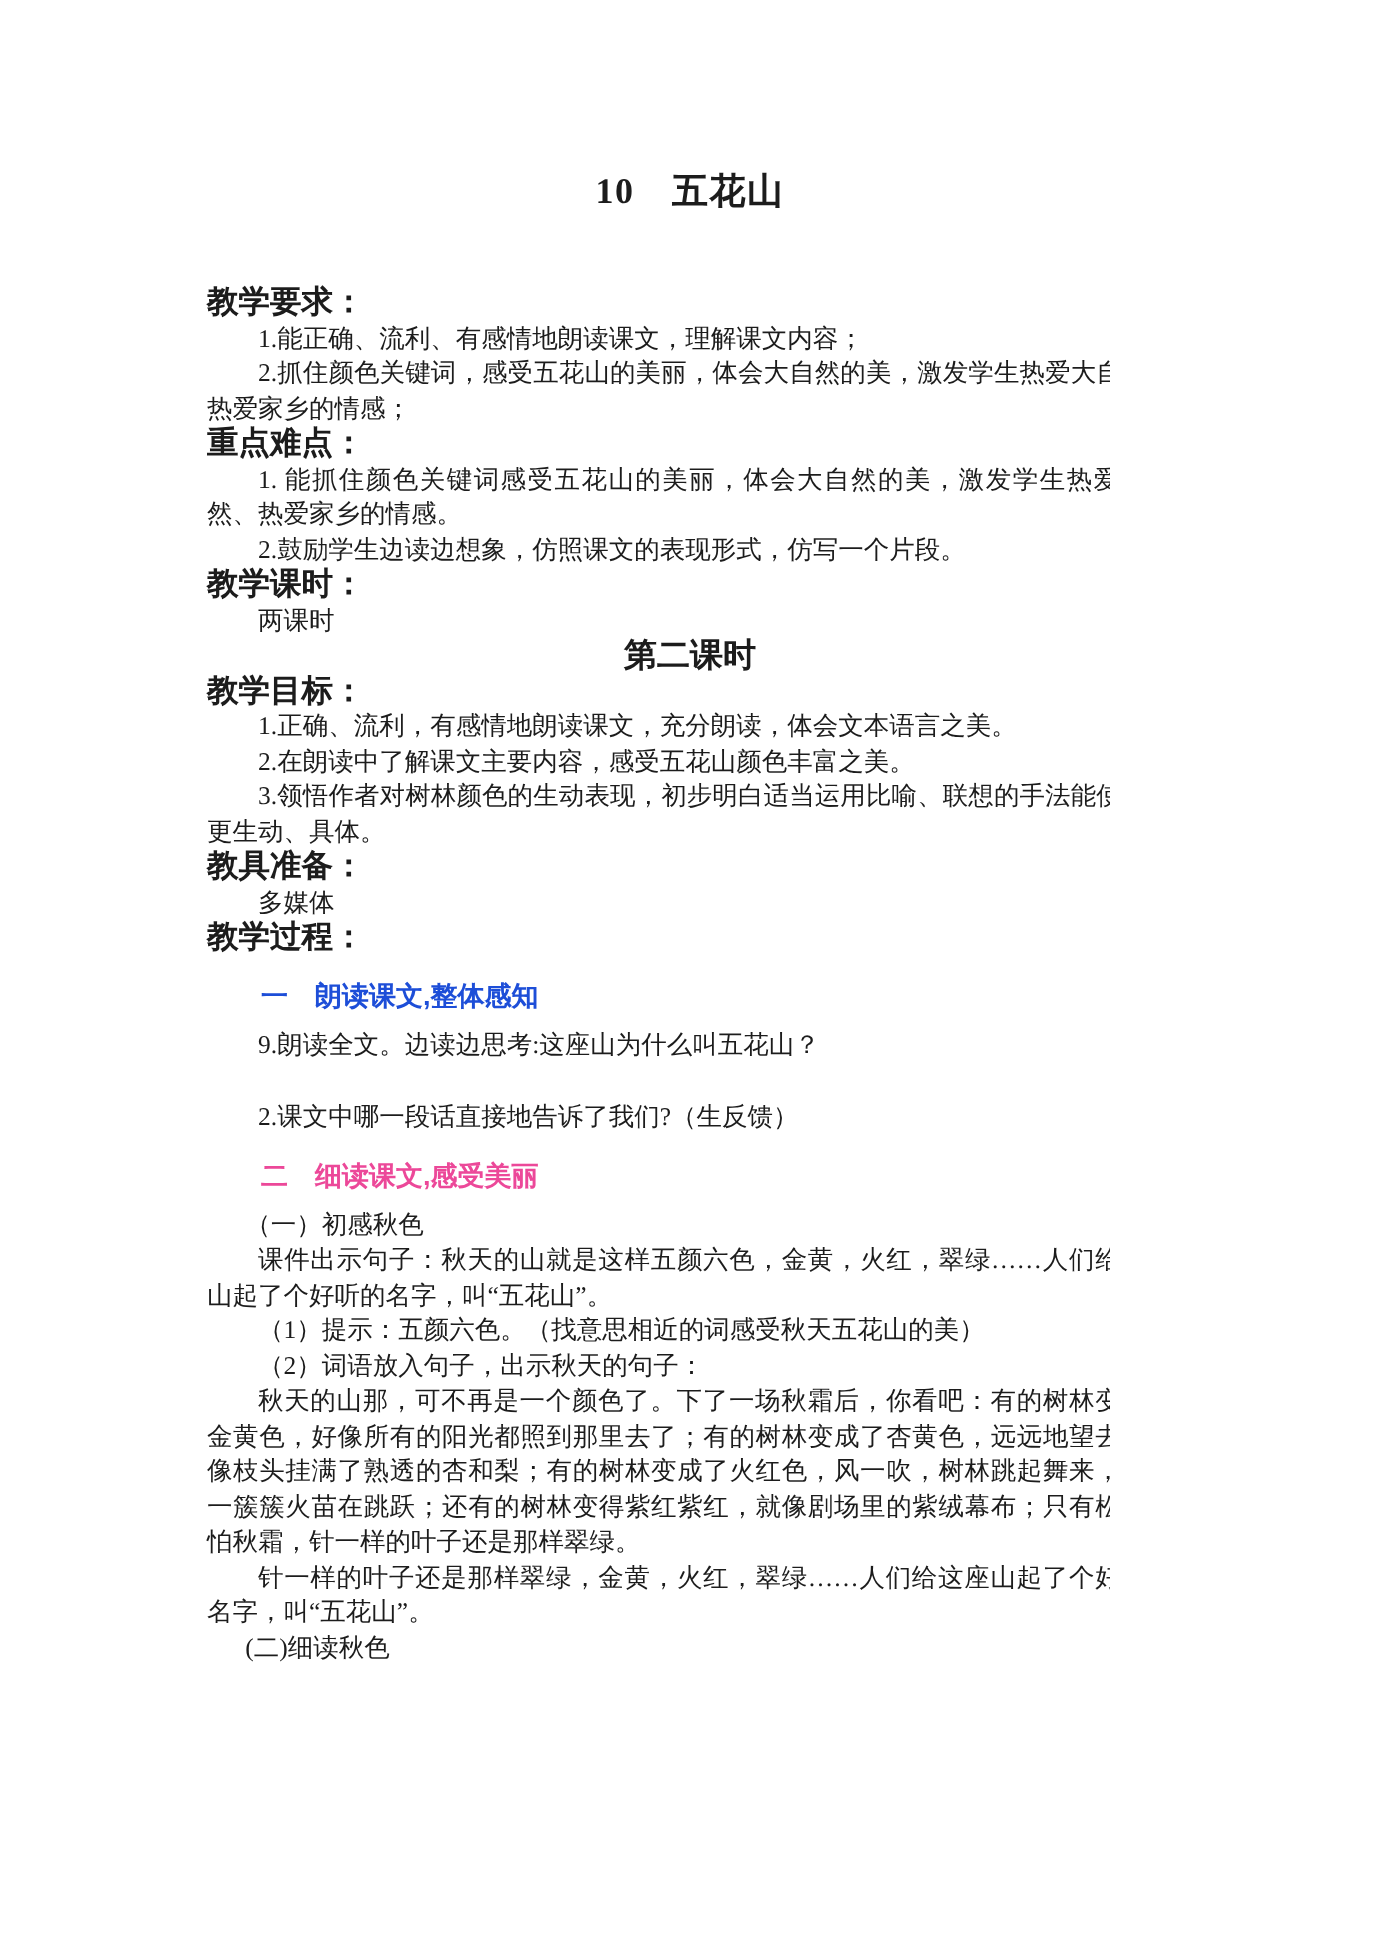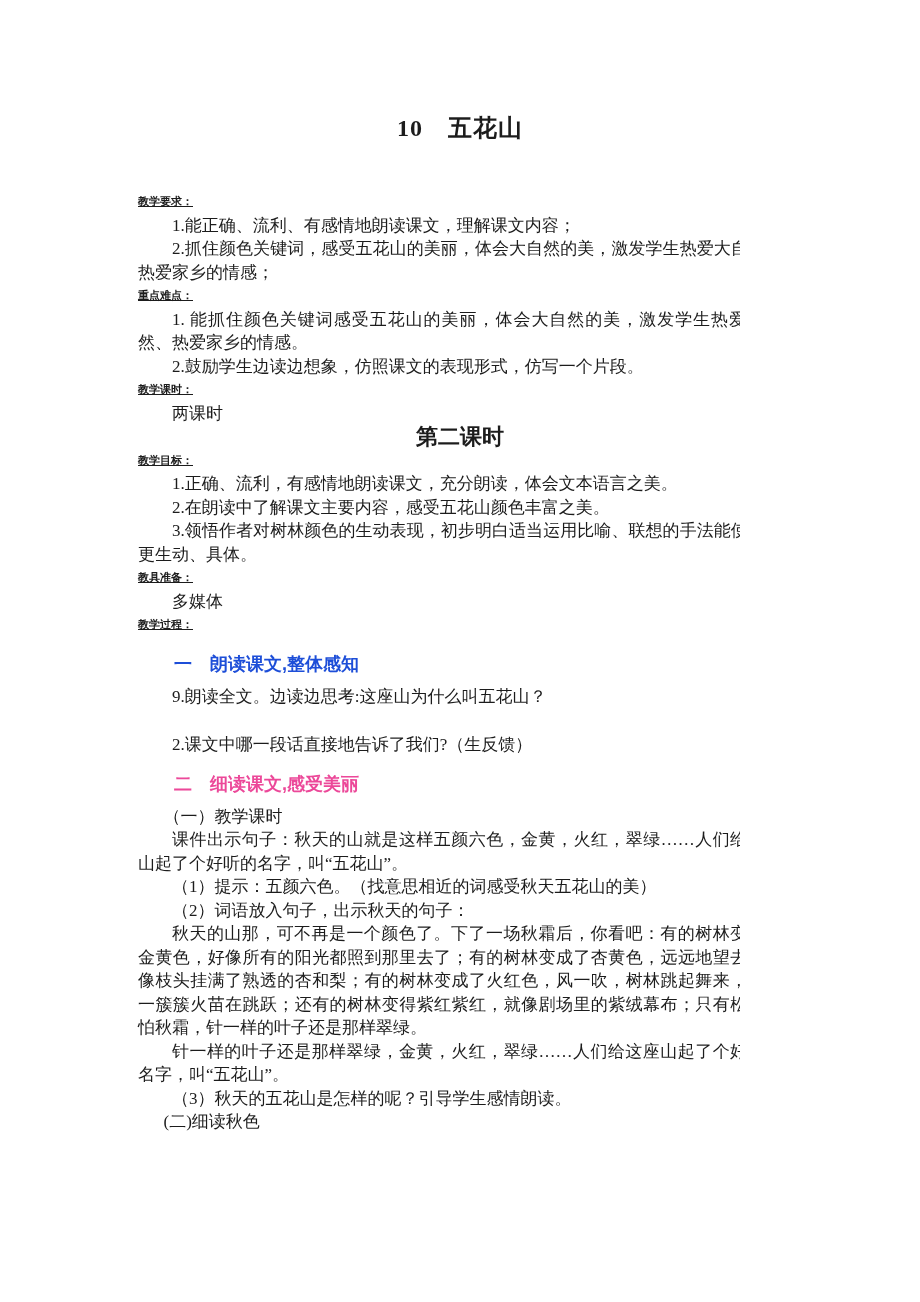--- a/index.html
+++ b/index.html
@@ -22,24 +22,23 @@
     font-family: "Liberation Serif", serif;
     font-size: 24px;
     font-weight: bold;
     text-align: center;
     line-height: 32px;
     margin-bottom: 46px;
     letter-spacing: 1px;
   }
   .t-label {
     font-family: "Liberation Sans", sans-serif;
-    font-size: 11px;
+    font-size: 21px;
     font-weight: bold;
     line-height: 23.5px;
-    text-decoration: underline;
   }
   .t-para {
     font-size: 17px;
     line-height: 23.5px;
     text-indent: 2em;
     text-align: justify;
   }
   .t-sub { text-indent: 1.5em; }
   .t-spaced { margin-top: 25px; }
   .t-mh {
@@ -77,22 +76,21 @@
       <div class="t-para">1.正确、流利，有感情地朗读课文，充分朗读，体会文本语言之美。</div>
       <div class="t-para">2.在朗读中了解课文主要内容，感受五花山颜色丰富之美。</div>
       <div class="t-para">3.领悟作者对树林颜色的生动表现，初步明白适当运用比喻、联想的手法能使文章更生动、具体。</div>
       <div class="t-label">教具准备：</div>
       <div class="t-para">多媒体</div>
       <div class="t-label">教学过程：</div>
       <div class="t-mh" style="color: #1d4ed8;">一　朗读课文,整体感知</div>
       <div class="t-para">9.朗读全文。边读边思考:这座山为什么叫五花山？</div>
       <div class="t-para t-spaced">2.课文中哪一段话直接地告诉了我们?（生反馈）</div>
       <div class="t-mh" style="color: #ec4899;">二　细读课文,感受美丽</div>
-      <div class="t-para t-sub">（一）教学课时</div>
+      <div class="t-para t-sub">（一）初感秋色</div>
       <div class="t-para">课件出示句子：秋天的山就是这样五颜六色，金黄，火红，翠绿……人们给这座山起了个好听的名字，叫“五花山”。</div>
       <div class="t-para">（1）提示：五颜六色。（找意思相近的词感受秋天五花山的美）</div>
       <div class="t-para">（2）词语放入句子，出示秋天的句子：</div>
       <div class="t-para">秋天的山那，可不再是一个颜色了。下了一场秋霜后，你看吧：有的树林变成了金黄色，好像所有的阳光都照到那里去了；有的树林变成了杏黄色，远远地望去，就像枝头挂满了熟透的杏和梨；有的树林变成了火红色，风一吹，树林跳起舞来，就像一簇簇火苗在跳跃；还有的树林变得紫红紫红，就像剧场里的紫绒幕布；只有松柏不怕秋霜，针一样的叶子还是那样翠绿。</div>
       <div class="t-para">针一样的叶子还是那样翠绿，金黄，火红，翠绿……人们给这座山起了个好听的名字，叫“五花山”。</div>
-      <div class="t-para">（3）秋天的五花山是怎样的呢？引导学生感情朗读。</div>
       <div class="t-para t-sub">(二)细读秋色</div>
     </div>
 </div>
 
 </body></html>

